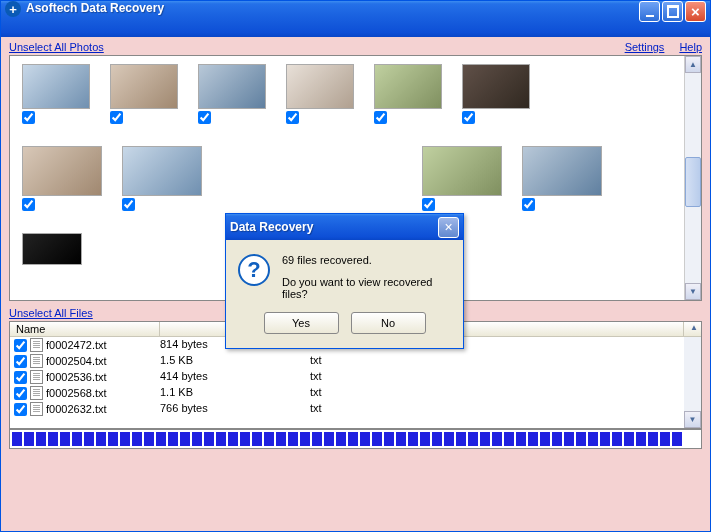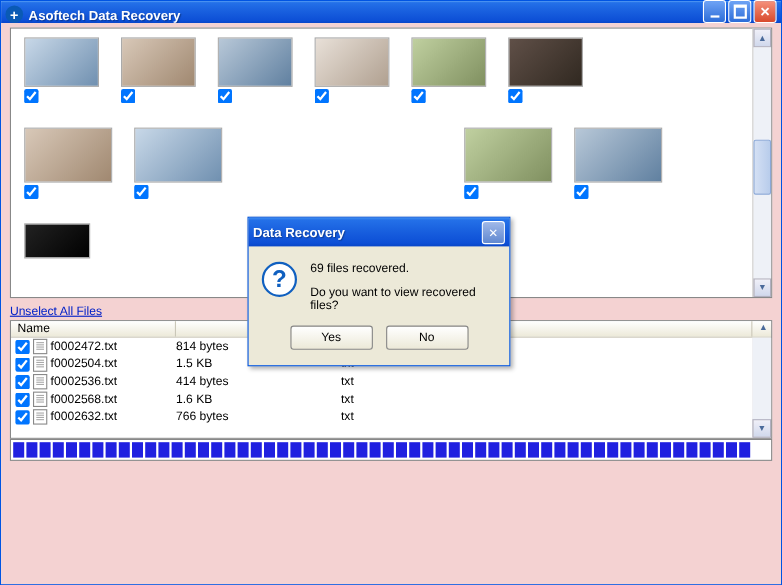--- a/index.html
+++ b/index.html
@@ -1,18 +1,18 @@
 <!DOCTYPE html>
 <html><head>
 <meta charset="utf-8">
 <style>
 * { margin: 0; padding: 0; box-sizing: border-box; font-family: Tahoma, sans-serif; font-size: 11px; }
 body { background: #f0f0f0; }
 .window { width: 711px; height: 532px; background: #fff; border: 1px solid #0054e3; display: flex; flex-direction: column; }
-.titlebar { height: 20px; background: linear-gradient(to bottom, #3c8cf0 0%, #2470e8 8%, #1a62e0 40%, #0d4fd6 88%, #0846c8 100%); display: flex; align-items: flex-end; padding: 0 4px; }
+.titlebar { height: 36px; background: linear-gradient(to bottom, #3c8cf0 0%, #2470e8 8%, #1a62e0 40%, #0d4fd6 88%, #0846c8 100%); display: flex; align-items: flex-start; padding: 0 4px; }
 .titlebar-icon { width: 16px; height: 16px; background: #0a5ab5; border-radius: 50%; display: flex; align-items: center; justify-content: center; margin-right: 5px; }
 .titlebar-icon::before { content: "+"; color: #fff; font-weight: bold; font-size: 13px; }
 .titlebar-text { color: #fff; font-size: 12px; font-weight: bold; flex: 1; text-shadow: 1px 1px 1px rgba(0,0,0,0.3); }
 .win-buttons { display: flex; gap: 2px; }
 .win-btn { width: 21px; height: 21px; border: 1px solid #fff; border-radius: 3px; display: flex; align-items: center; justify-content: center; color: #fff; font-weight: bold; cursor: pointer; }
 .win-btn.min { background: linear-gradient(to bottom, #6fa3f5, #2d6dd8); }
 .win-btn.max { background: linear-gradient(to bottom, #6fa3f5, #2d6dd8); }
 .win-btn.close { background: linear-gradient(to bottom, #f5917b, #d84a2d); }
 .win-btn.min::before { content: ""; width: 8px; height: 2px; background: #fff; margin-top: 8px; }
 .win-btn.max::before { content: ""; width: 8px; height: 8px; border: 2px solid #fff; border-top-width: 3px; }
@@ -50,21 +50,21 @@
 .filebox { background: #fff; border: 1px solid #888; height: 108px; display: flex; flex-direction: column; }
 .file-header { display: flex; background: linear-gradient(to bottom, #fff, #ece9d8); border-bottom: 1px solid #cac7b8; }
 .fh { padding: 1px 6px; border-right: 1px solid #cac7b8; }
 .fh.name { width: 150px; }
 .fh.size { width: 178px; }
 .fh.ext { width: 148px; }
 .fh.blank { flex: 1; }
 .fh.sc { width: 17px; border-right: none; }
 .file-body { flex: 1; display: flex; }
 .file-rows { flex: 1; }
-.file-row { display: flex; align-items: center; padding: 1px 4px; }
+.file-row { display: flex; padding: 1px 4px; }
 .file-row .cell-name { width: 146px; display: flex; align-items: center; gap: 3px; }
 .file-row .cell-size { width: 150px; }
 .file-row .cell-ext { flex: 1; }
 .doc-icon { width: 13px; height: 14px; background: #fff; border: 1px solid #888; position: relative; }
 .doc-icon::before { content: ""; position: absolute; top: 2px; left: 2px; right: 2px; height: 1px; background: #aaa; box-shadow: 0 2px 0 #aaa, 0 4px 0 #aaa, 0 6px 0 #aaa; }
 
 .status-line { color: #0020c8; margin: 6px 0 4px 0; }
 .progressbar { height: 20px; background: #fff; border: 1px solid #888; padding: 2px; display: flex; gap: 2px; }
 .pb-seg { width: 10px; background: #2020e0; }
 
@@ -88,20 +88,28 @@
     <div class="titlebar-icon"></div>
     <div class="titlebar-text">Asoftech Data Recovery</div>
     <div class="win-buttons">
       <div class="win-btn min"></div>
       <div class="win-btn max"></div>
       <div class="win-btn close"></div>
     </div>
   </div>
 
   <div class="content">
+    <div class="topbar-links">
+      <span class="link">Unselect All Photos</span>
+      <span class="spacer"></span>
+      <div class="right-links">
+        <span class="link">Settings</span>
+        <span class="link">Help</span>
+      </div>
+    </div>
 
     <div class="photosbox">
       <div class="photos-inner">
         <div class="photo-row">
           <div class="photo-item">
               <div class="thumb t1"></div>
               <input type="checkbox" class="chk" checked="" style="">
             </div>
           <div class="photo-item">
               <div class="thumb t2"></div>
@@ -201,21 +209,21 @@
               </div>
               <div class="cell-size">414 bytes</div>
               <div class="cell-ext">txt</div>
             </div>
             <div class="file-row">
               <div class="cell-name">
                 <input type="checkbox" checked="" style="">
                 <span class="doc-icon"></span>
                 <span>f0002568.txt</span>
               </div>
-              <div class="cell-size">1.6 KB</div>
+              <div class="cell-size">1.1 KB</div>
               <div class="cell-ext">txt</div>
             </div>
             <div class="file-row">
               <div class="cell-name">
                 <input type="checkbox" checked="" style="">
                 <span class="doc-icon"></span>
                 <span>f0002632.txt</span>
               </div>
               <div class="cell-size">766 bytes</div>
               <div class="cell-ext">txt</div>

